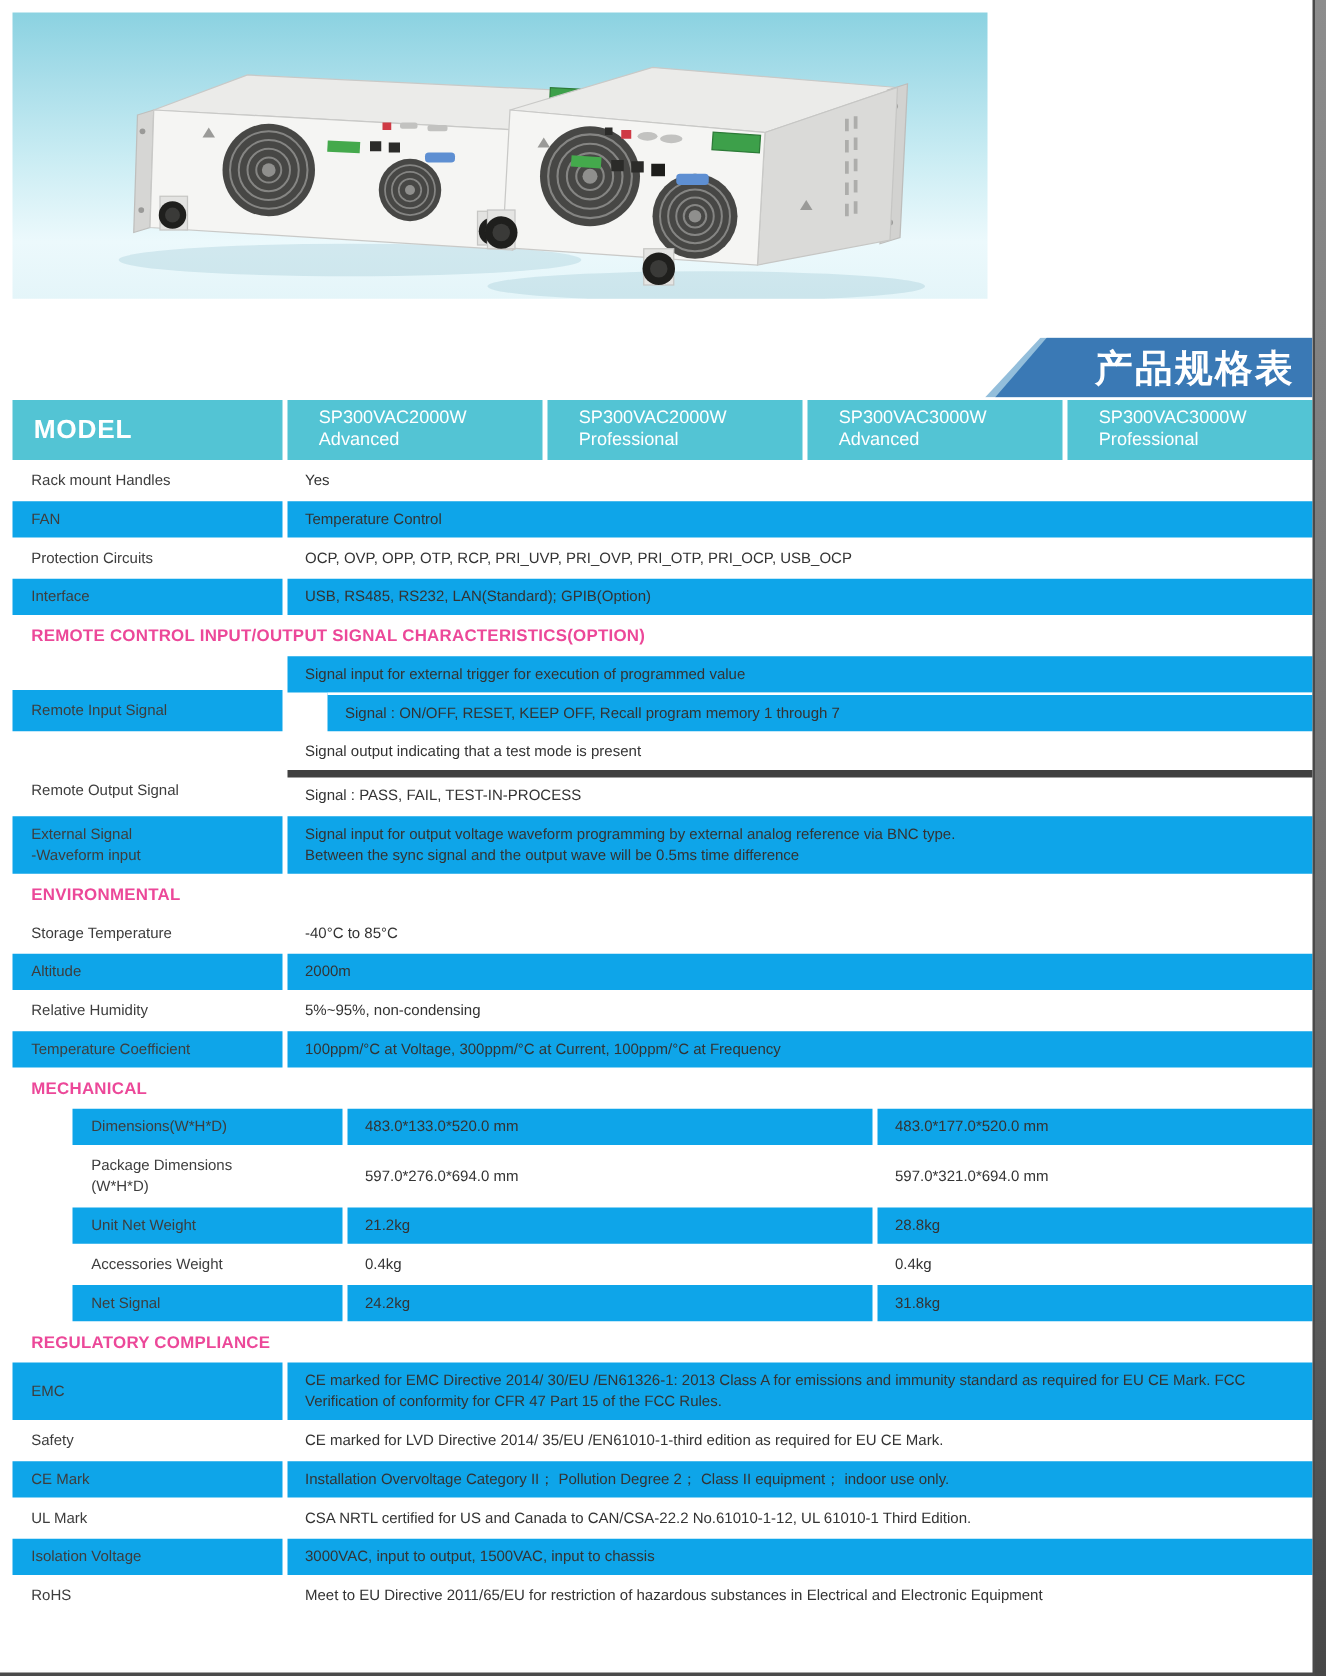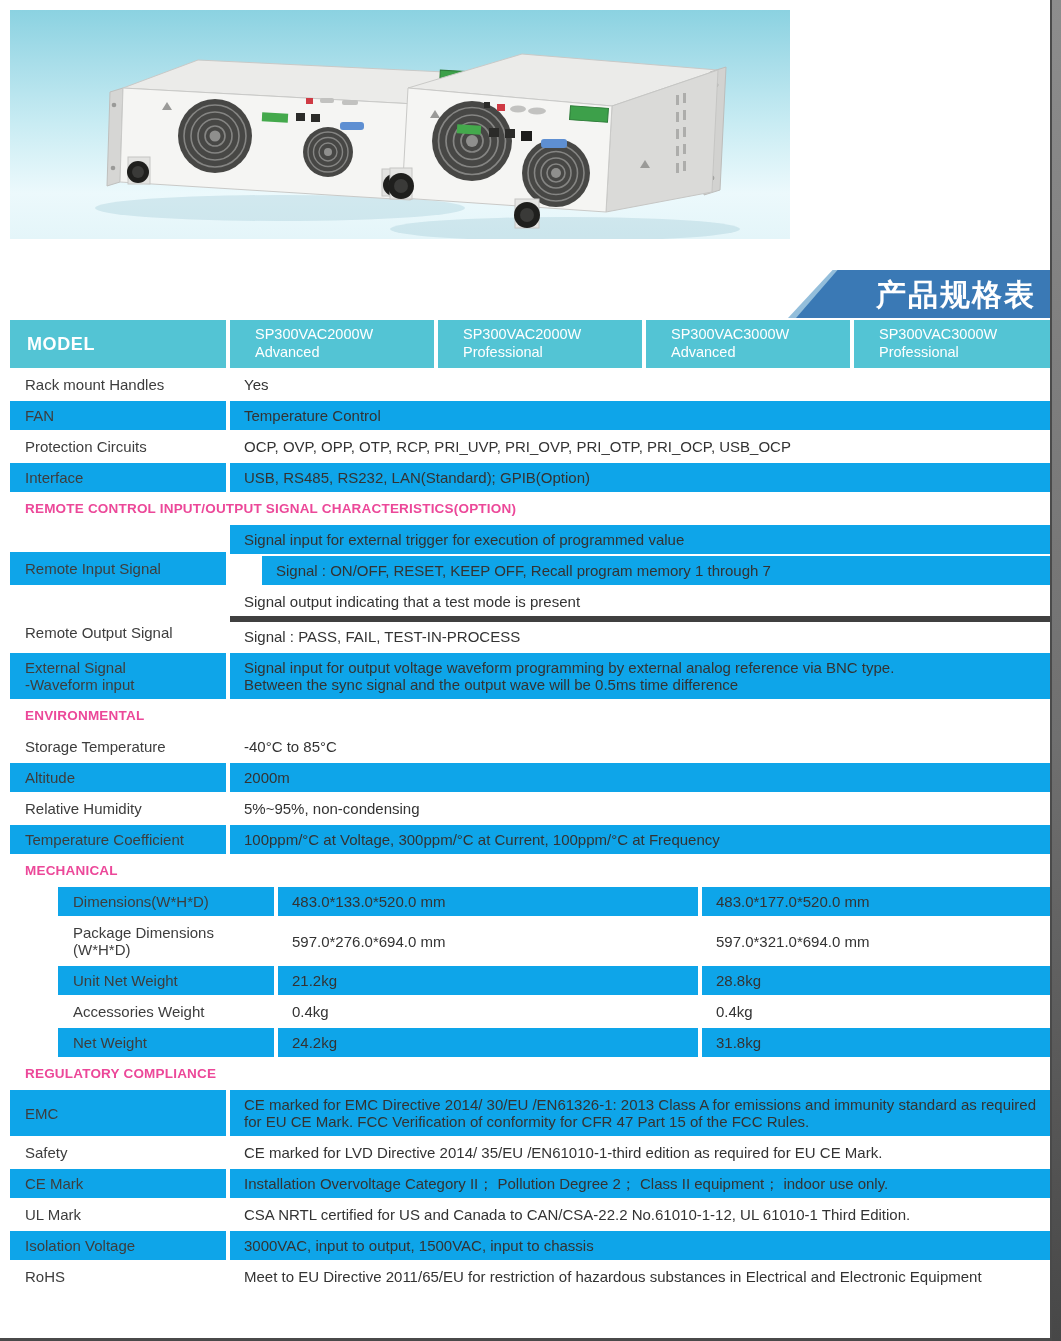--- a/index.html
+++ b/index.html
@@ -27,25 +27,25 @@
   .spec{position:absolute;left:10px;top:320px;width:1040px;}
   .row{display:grid;column-gap:4px;margin-bottom:2px;}
   .header-row{grid-template-columns:216px 204px 204px 204px 1fr;height:48px;}
   .body-row{grid-template-columns:216px 1fr;}
   .split-row{grid-template-columns:216px 420px 1fr;padding-left:48px;}
   .group-row{grid-template-columns:216px 1fr;grid-template-rows:auto auto;}
   .group-row .label-cell{grid-row:1/3;margin-top:27px;}
   .section-row{grid-template-columns:1fr;}
   .hcell{background:#53c4d4;color:#fff;box-sizing:border-box;}
   .model-cell{display:flex;align-items:center;padding-left:17px;font-weight:bold;
-    font-size:18px;letter-spacing:.6px;}
+    font-size:21px;letter-spacing:.6px;}
   .colcell{padding:6px 8px 0 25px;font-size:14.5px;line-height:17.5px;}
   .colcell span{display:block;}
   .cell{box-sizing:border-box;display:flex;align-items:center;min-height:29px;
-    padding:6px 12px 6px 15px;font-size:15px;line-height:17px;color:#333;
+    padding:6px 12px 6px 15px;font-size:12px;line-height:17px;color:#333;
     white-space:pre-line;}
   .label-cell{color:#3d3d3d;}
   .value-cell{padding-left:14px;}
   .gray{background:#0ea5e9;}
   .white{background:#fff;}
   .section-cell{font-weight:bold;color:#ec4899;font-size:13.5px;letter-spacing:.2px;}
   .sub2.s-gray{border-top:2px solid #fff;margin-left:32px;}
   .sub2.s-white{border-top:6px solid #404040;}
 </style>
 </head>
@@ -251,21 +251,21 @@
         <div class="cell label-cell gray">Unit Net Weight</div>
         <div class="cell value-cell gray">21.2kg</div>
         <div class="cell value-cell gray">28.8kg</div>
       </div>
       <div class="row split-row">
         <div class="cell label-cell white">Accessories Weight</div>
         <div class="cell value-cell white">0.4kg</div>
         <div class="cell value-cell white">0.4kg</div>
       </div>
       <div class="row split-row">
-        <div class="cell label-cell gray">Net Weight</div>
+        <div class="cell label-cell gray">Net Signal</div>
         <div class="cell value-cell gray">24.2kg</div>
         <div class="cell value-cell gray">31.8kg</div>
       </div>
       <div class="row section-row">
         <div class="cell section-cell white">REGULATORY COMPLIANCE</div>
       </div>
       <div class="row body-row">
         <div class="cell label-cell gray">EMC</div>
         <div class="cell value-cell gray">CE marked for EMC Directive 2014/ 30/EU /EN61326-1: 2013 Class A for emissions and immunity standard as required for EU CE Mark. FCC Verification of conformity for CFR 47 Part 15 of the FCC Rules.</div>
       </div>

